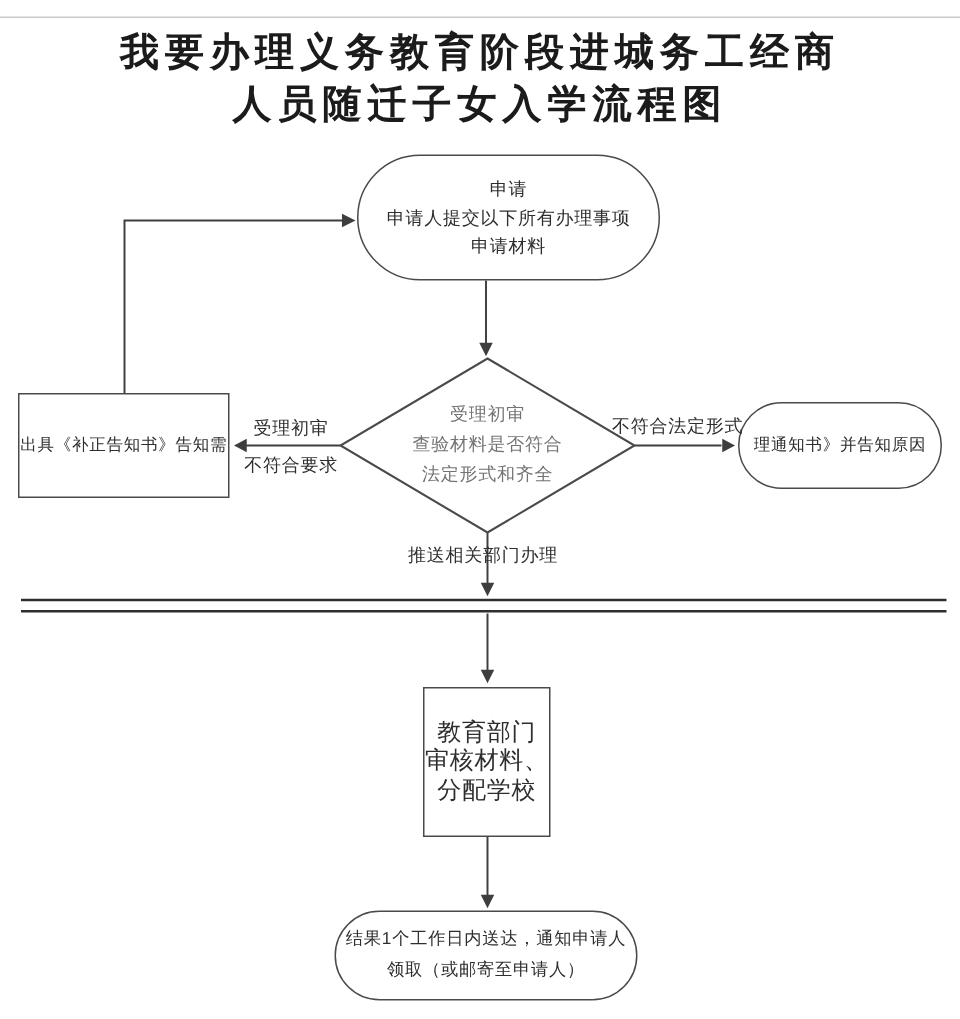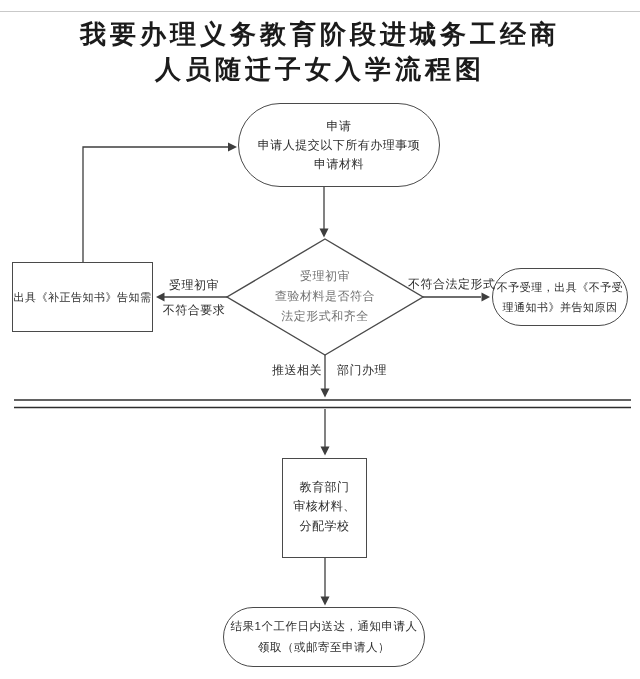--- a/index.html
+++ b/index.html
@@ -43,21 +43,21 @@
     flex-direction: column;
     justify-content: center;
     text-align: center;
     color: #2e2e2e;
     letter-spacing: 0.5px;
   }
   .stadium { border-radius: 42px; }
   .node-start   { left: 238px; top: 103px; width: 202px; height: 84px; font-size: 12px; line-height: 19px; }
   .node-correct { left: 12px;  top: 262px; width: 141px; height: 70px; font-size: 11px; line-height: 20px; }
   .node-reject  { left: 492px; top: 268px; width: 136px; height: 58px; font-size: 11px; line-height: 20px; border-radius: 29px; }
-  .node-edu     { left: 282px; top: 458px; width: 85px;  height: 100px; font-size: 12px; line-height: 19.5px; font-family: Liberation Mono, monospace; }
+  .node-edu     { left: 282px; top: 458px; width: 85px;  height: 100px; font-size: 16px; line-height: 19.5px; }
   .node-result  { left: 223px; top: 607px; width: 202px; height: 60px; font-size: 11.5px; line-height: 21px; border-radius: 30px; }
   .decision-text {
     position: absolute;
     left: 245px; top: 266px;
     width: 160px;
     text-align: center;
     font-size: 12px;
     line-height: 20px;
     color: #737373;
     letter-spacing: 0.5px;
@@ -66,21 +66,21 @@
     position: absolute;
     font-size: 12px;
     color: #2e2e2e;
     letter-spacing: 0.5px;
     white-space: nowrap;
   }
   .lbl-incomplete-1 { left: 157px; top: 277px; width: 74px; text-align: center; }
   .lbl-incomplete-2 { left: 157px; top: 302px; width: 74px; text-align: center; }
   .lbl-nonconform   { left: 408px; top: 276px; }
   .lbl-push-left    { left: 272px; top: 362px; width: 50px; text-align: right; }
-  .lbl-push-right   { left: 337px; top: 362px; }
+  .lbl-push-right   { left: 322px; top: 362px; }
 </style>
 </head>
 <body>
 
 <div class="page">
 
   <div class="top-rule"></div>
 
   <div class="title">
     <div>我要办理义务教育阶段进城务工经商</div>
@@ -123,21 +123,20 @@
     <div>受理初审</div>
     <div>查验材料是否符合</div>
     <div>法定形式和齐全</div>
   </div>
 
   <div class="node node-correct">
     <div>出具《补正告知书》告知需</div>
   </div>
 
   <div class="node node-reject">
-    <div>不予受理，出具《不予受</div>
     <div>理通知书》并告知原因</div>
   </div>
 
   <div class="node node-edu">
     <div>教育部门</div>
     <div>审核材料、</div>
     <div>分配学校</div>
   </div>
 
   <div class="node node-result">

